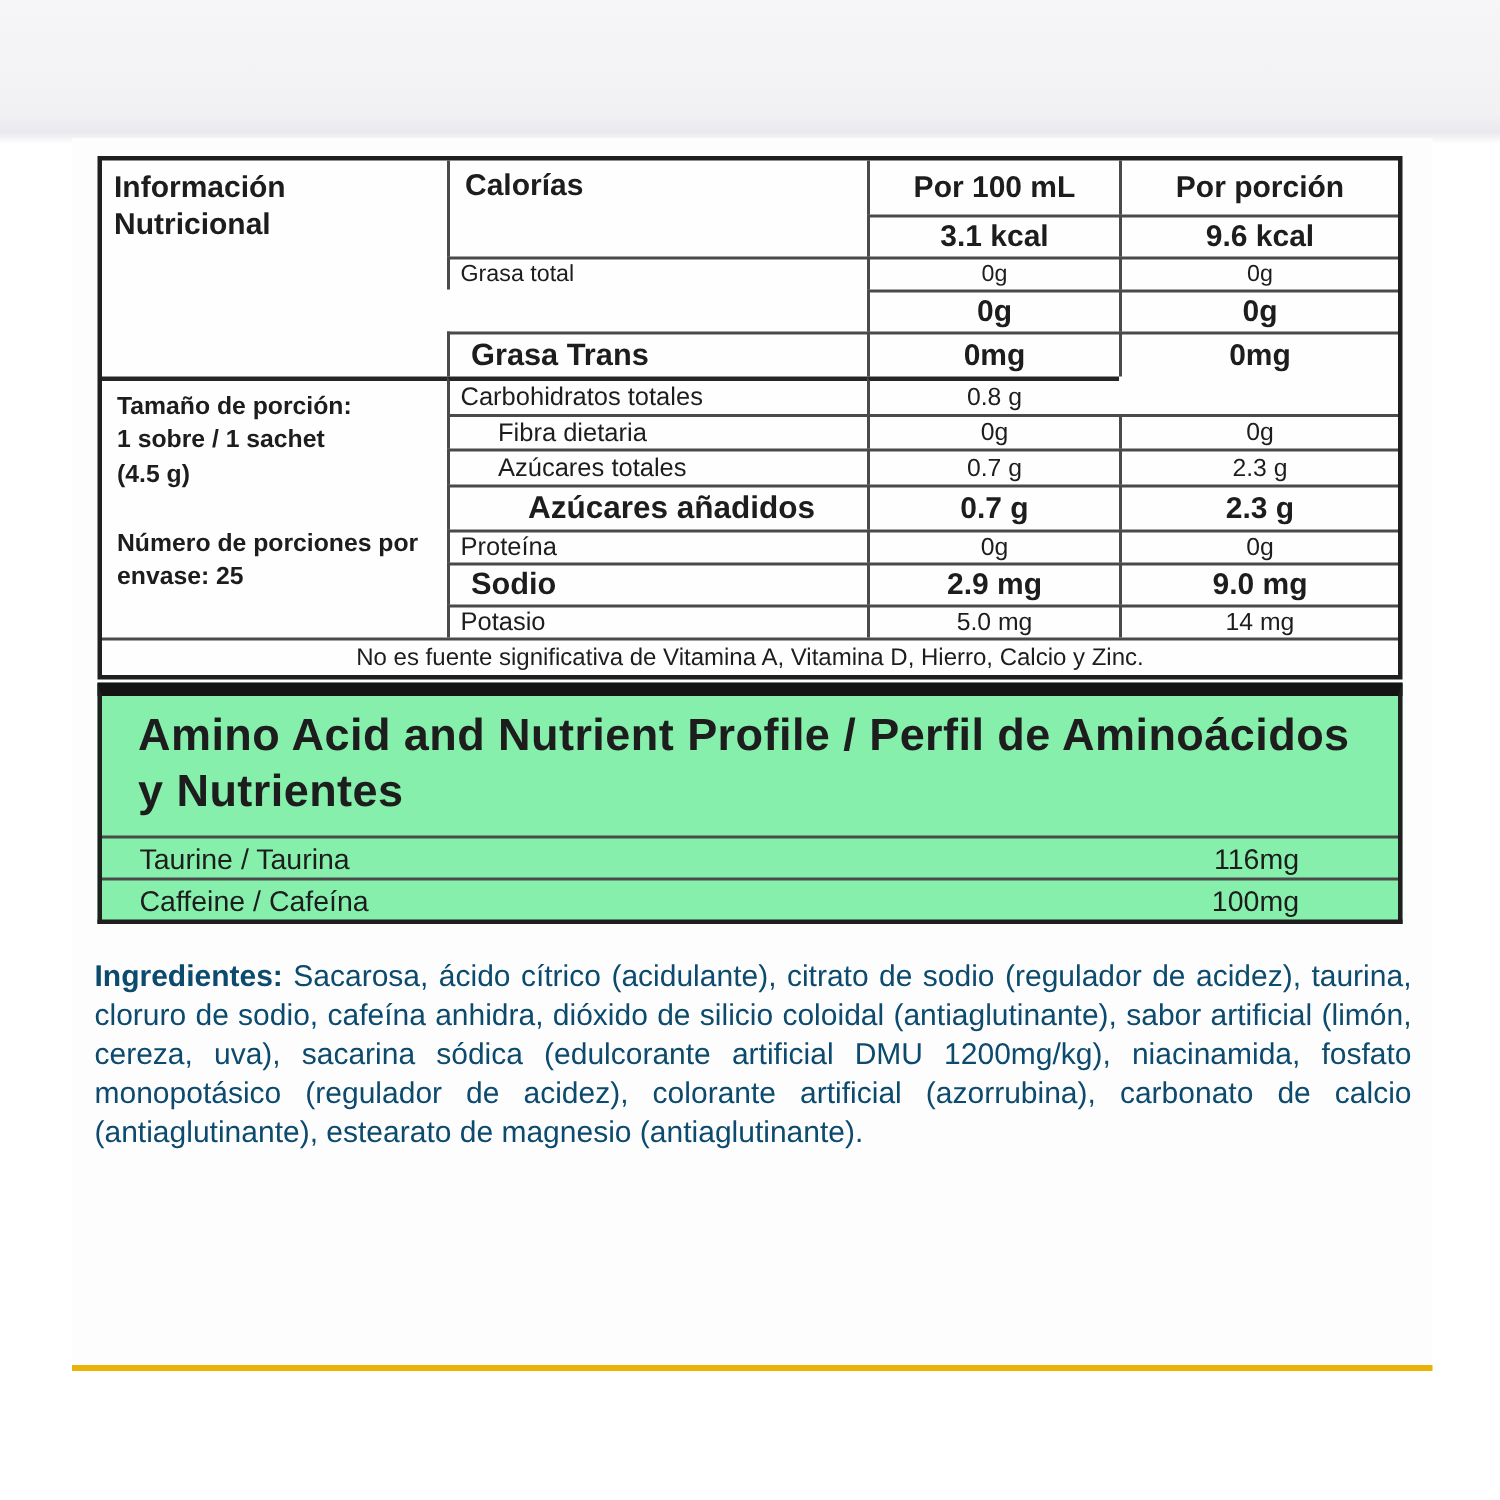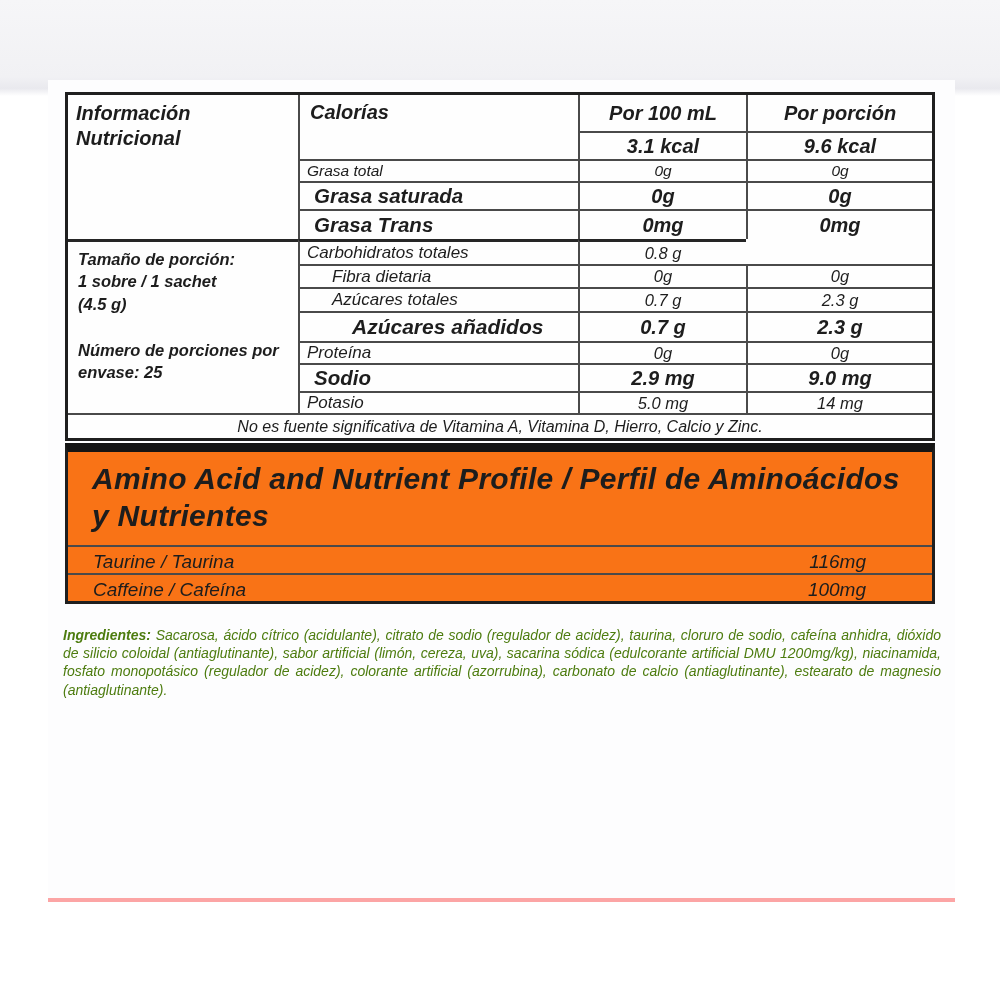--- a/index.html
+++ b/index.html
@@ -9,25 +9,24 @@
     font-family:"Liberation Sans","DejaVu Sans",sans-serif;
     color:#1d1d1d;
     position:relative;
     overflow:hidden;
   }
   .top-haze{
     position:absolute;left:0;top:0;width:1000px;height:96px;
     background:linear-gradient(180deg,#f6f6f8 0%,#f1f1f4 80%,#e9e9ee 92%,#ffffff 100%);
   }
   .label-card{
-    position:absolute;left:48px;top:80px;width:907px;height:818px;
+    position:absolute;left:48px;top:92px;width:907px;height:818px;
     background:#fdfdfe;
-    border-bottom:4px solid #fca5a5;
+    border-bottom:4px solid #eab308;
     box-sizing:content-box;
-    font-style:italic;
   }
   
   .ntable{
     position:absolute;left:17px;top:12px;width:870px;height:349px;
     box-sizing:border-box;
     border:3px solid #1f1f1f;
     background:#fefefe;
     display:grid;
     grid-template-columns:230px 280px 168px 186px;
     grid-template-rows:36px 28px 22px 28px 30px 25px 23px 24px 30px 22px 28px 22px 25px;
@@ -60,41 +59,41 @@
   .lab-bigbold{font-size:21px;font-weight:bold;padding-left:52px;}
   .val-small{font-size:15.5px;}
   .val-normal{font-size:16.5px;}
   .val-bold{font-size:20px;font-weight:bold;}
   
   .amino{
     position:absolute;left:17px;top:363px;width:870px;
     box-sizing:border-box;
     border:3px solid #1f1f1f;
     border-top:9px solid #141414;
-    background:#f97316;
+    background:#86efac;
   }
   .amino-title{
     padding:9px 18px 10px 24px;
     font-weight:bold;font-size:30px;line-height:1.23;
     letter-spacing:0.3px;
     min-height:74px;
   }
   .amino-row{
     display:flex;justify-content:space-between;align-items:center;
     border-top:2px solid #4a4a4a;
     padding:4px 66px 0 25px;
     font-size:19px;
   }
   
   .ingredients{
     position:absolute;left:15px;top:546px;width:878px;
     margin:0;
-    font-size:14px;line-height:1.3;
+    font-size:20px;line-height:1.3;
     text-align:justify;
-    color:#4d7c0f;
+    color:#0c4a6e;
   }
   .ingredients b{font-weight:bold;}
 </style>
 </head>
 <body>
 
 <div class="top-haze"></div>
 
 <div class="label-card">
 
@@ -108,21 +107,20 @@
     <div class="cell val hdr vl por100-cell">Por 100 mL</div>
     <div class="cell val hdr vl porcion-cell">Por porción</div>
 
     <div class="cell val hdr vl ht kcal100-cell">3.1 kcal</div>
     <div class="cell val hdr vl ht kcalpor-cell">9.6 kcal</div>
 
     <div class="cell vl ht lab-small" style="grid-area:3/2/4/3">Grasa total</div>
     <div class="cell val vl ht val-small" style="grid-area:3/3/4/4">0g</div>
     <div class="cell val vl ht val-small" style="grid-area:3/4/4/5">0g</div>
 
-    <div class="cell vl ht lab-bold" style="grid-area:4/2/5/3">Grasa saturada</div>
     <div class="cell val vl ht val-bold" style="grid-area:4/3/5/4">0g</div>
     <div class="cell val vl ht val-bold" style="grid-area:4/4/5/5">0g</div>
 
     <div class="cell vl ht lab-bold" style="grid-area:5/2/6/3">Grasa Trans</div>
     <div class="cell val vl ht val-bold" style="grid-area:5/3/6/4">0mg</div>
     <div class="cell val vl ht val-bold" style="grid-area:5/4/6/5">0mg</div>
 
     <div class="serving-cell thick">
       <div>Tamaño de porción:</div>
       <div>1 sobre / 1 sachet</div>

